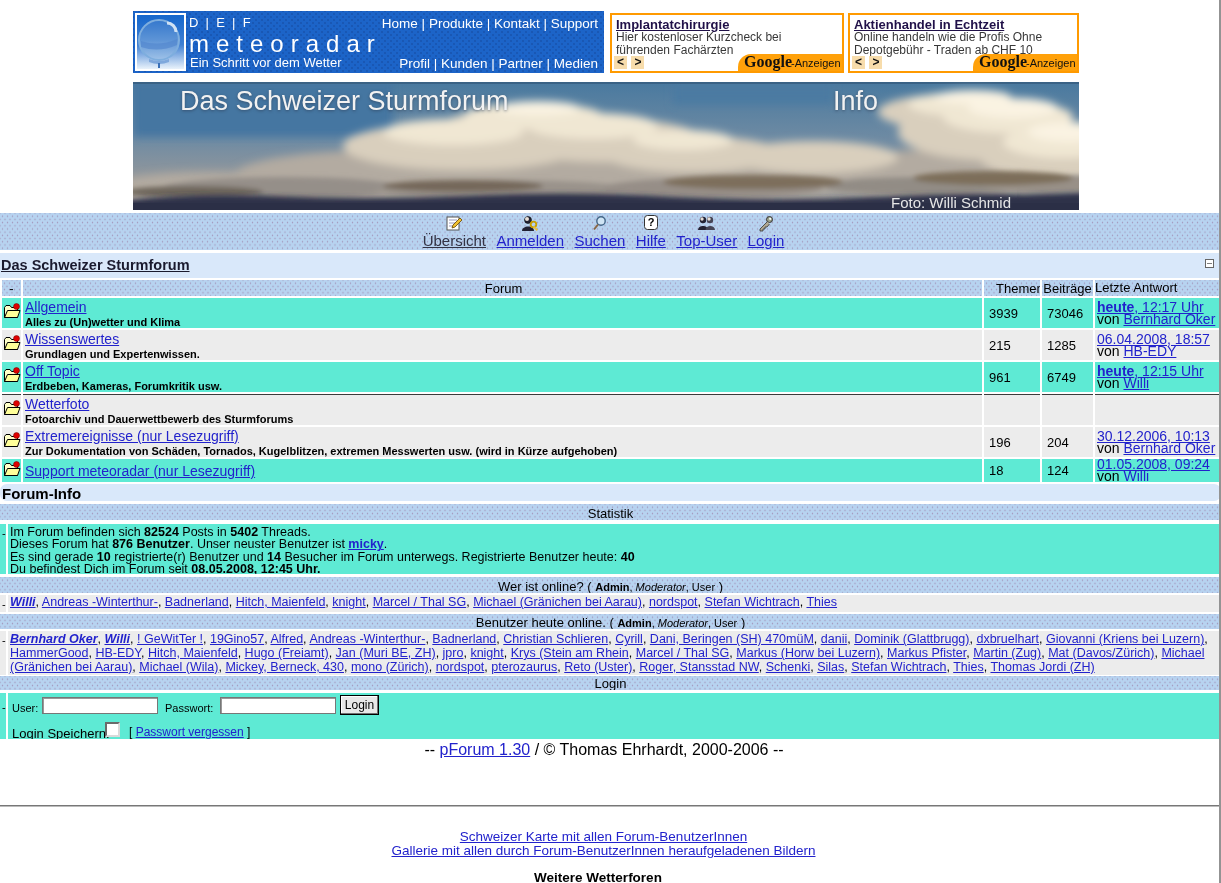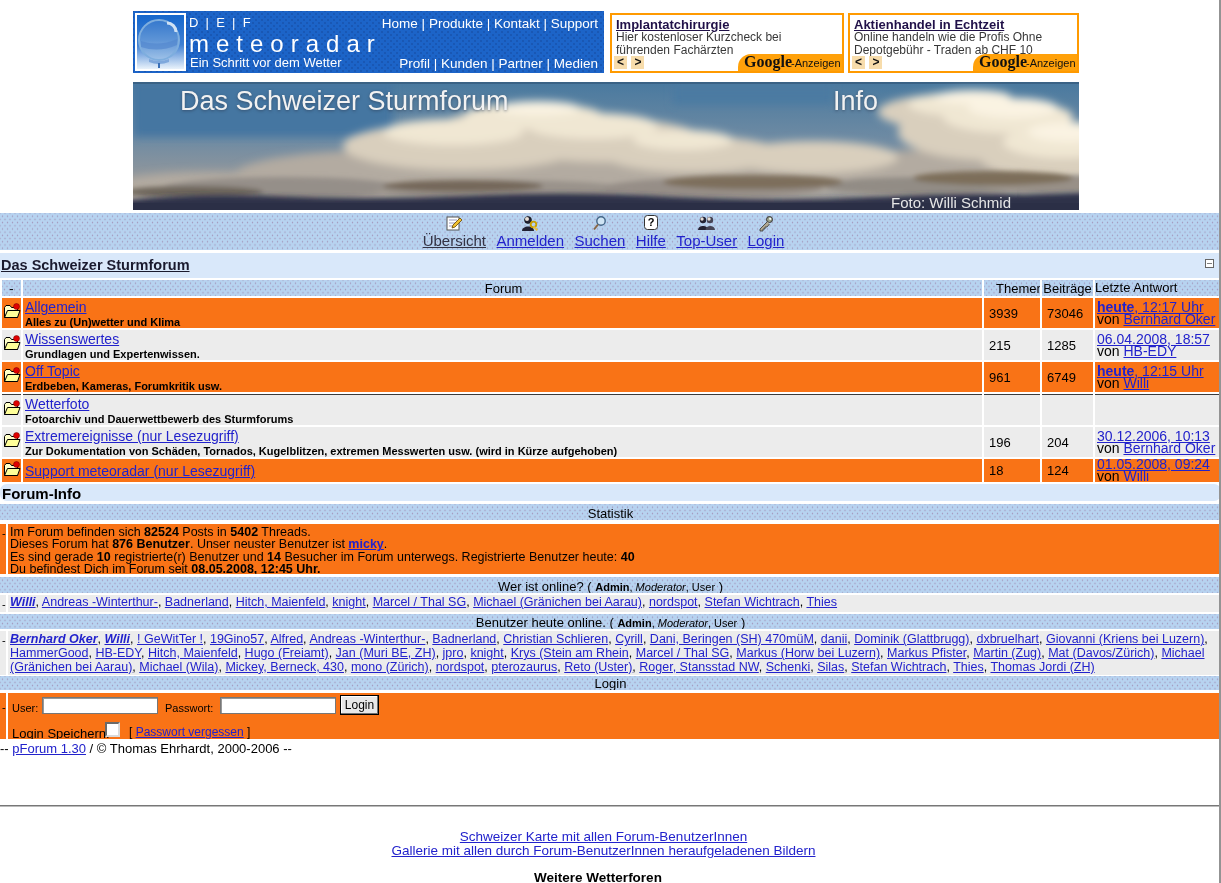--- a/index.html
+++ b/index.html
@@ -10,21 +10,21 @@
   background-image:radial-gradient(circle, rgba(150,108,150,.55) .6px, rgba(0,0,0,0) 1.05px),
                    radial-gradient(circle, rgba(150,108,150,.55) .6px, rgba(0,0,0,0) 1.05px);
   background-size:5px 6.4px;
   background-position:0 0,2.5px 3.2px;
 }
 .dotcream {
   background-color:#e6e6e6;
   background-image:radial-gradient(circle, rgba(255,255,255,.4) .55px, rgba(0,0,0,0) 1.0px);
   background-size:2px 2px;
 }
-.grey { background:#f97316; }
+.grey { background:#5eead4; }
 
 
 #mrhead { position:absolute; left:133px; top:11px; width:471px; height:62px;
   background-color:#1c64c8;
   background-image:radial-gradient(circle, rgba(16,50,120,.25) .8px, rgba(0,0,0,0) 1.3px),
                    radial-gradient(circle, rgba(16,50,120,.25) .8px, rgba(0,0,0,0) 1.3px);
   background-size:6px 6px; background-position:0 0,3px 3px;
   color:#fff; }
 #mrlogo { position:absolute; left:2px; top:2px; width:51px; height:58px; background:#fff; }
 #mrdef { position:absolute; left:56px; top:4px; font-size:13px; letter-spacing:1.8px; }
@@ -97,21 +97,21 @@
 .firow .fbody { margin-left:8px; padding:2px 2px 0 2px; font-size:12px; }
 .firow .fbody.userlist { font-size:12.5px; line-height:13.9px; }
 .userlist a { color:#2222cc; }
 .userlist a.adm { font-weight:bold; font-style:italic; }
 
 
 .inp { width:116px; height:17px; border:1px solid #777; background:#fff; display:inline-block; vertical-align:middle; box-shadow:inset 1px 1px 0 #999; }
 .btn { display:inline-block; width:39px; height:20px; border:1px solid #000; background:#e8e8e8; box-shadow:inset -1px -1px 0 #707070, inset 1px 1px 0 #fff; font-size:12px; text-align:center; line-height:18px; vertical-align:middle; }
 .chk { display:inline-block; width:15px; height:15px; border:2px solid #888; border-color:#6a6a6a #dadada #dadada #6a6a6a; background:#fff; vertical-align:middle; }
 
-.footerline { text-align:left; font-size:13px; color:#000; }
+.footerline { text-align:center; font-size:16px; color:#000; }
 #botline { position:absolute; left:0; top:805px; width:1221px; height:2px; background:#777; border-bottom:1px solid #bbb; }
 .botlinks { position:absolute; width:1207px; text-align:center; font-size:13.5px; }
 </style>
 </head>
 <body>
 
 <div id="mrhead">
   <div id="mrlogo"><svg width="47" height="54" viewBox="0 0 47 54" style="margin:2px;">
     <defs>
       <linearGradient id="lgbg" x1="0" y1="0" x2="0" y2="1">

